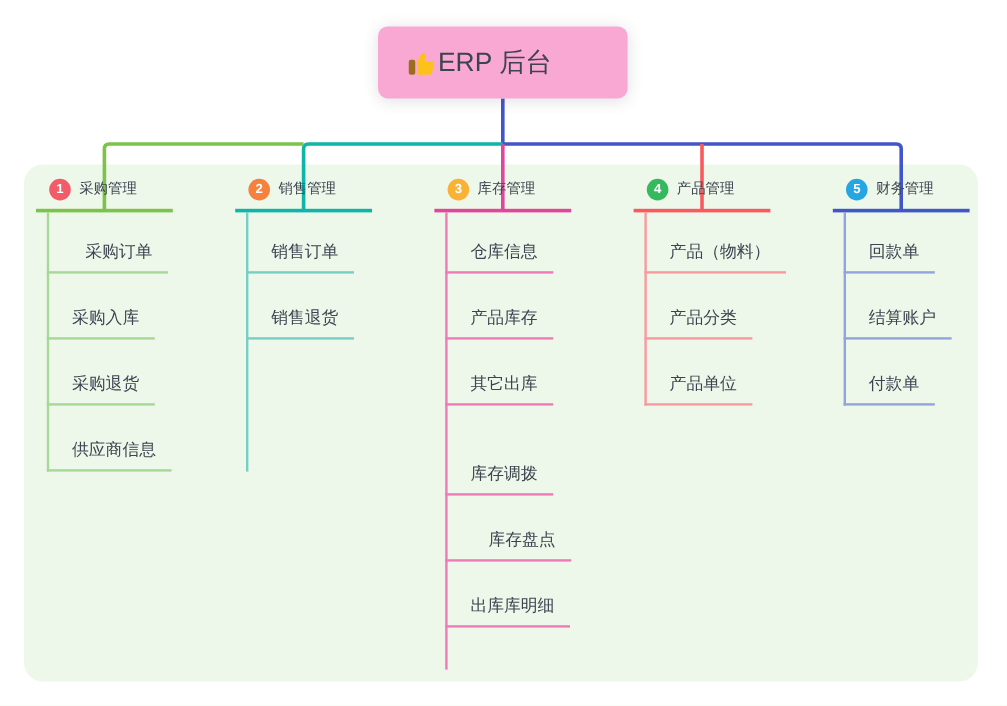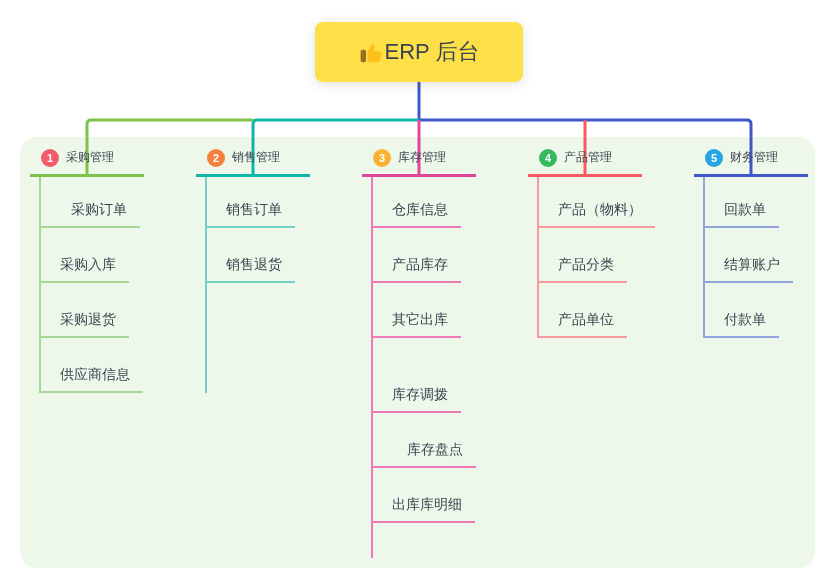--- a/index.html
+++ b/index.html
@@ -9,23 +9,23 @@
     font-family:"Liberation Sans","DejaVu Sans",sans-serif;
     color:#3d4350;
   }
   .panel{
     position:absolute;left:20px;top:137px;width:795px;height:431px;
     border-radius:16px;
   }
   .root-card{
     position:absolute;top:22px;left:419px;transform:translateX(-50%);
     min-width:208px;height:60px;box-sizing:border-box;
-    background:#fde047;border-radius:8px;
+    background:#f9a8d4;border-radius:8px;
     box-shadow:0 2px 12px rgba(60,70,90,.16);
-    display:flex;align-items:center;justify-content:center;
+    display:flex;align-items:center;
     font-size:22px;color:#3d4350;z-index:3;white-space:nowrap;padding:0 24px;
   }
   #connectors{position:absolute;left:0;top:0;width:839px;height:588px;pointer-events:none;z-index:2;}
   .branch{position:absolute;top:148px;width:114px;z-index:2;}
   .branch-header{
     display:flex;align-items:center;gap:7px;
     height:19px;padding:0 0 7px 11px;
     border-bottom:3px solid #888;cursor:pointer;
   }
   .badge{

